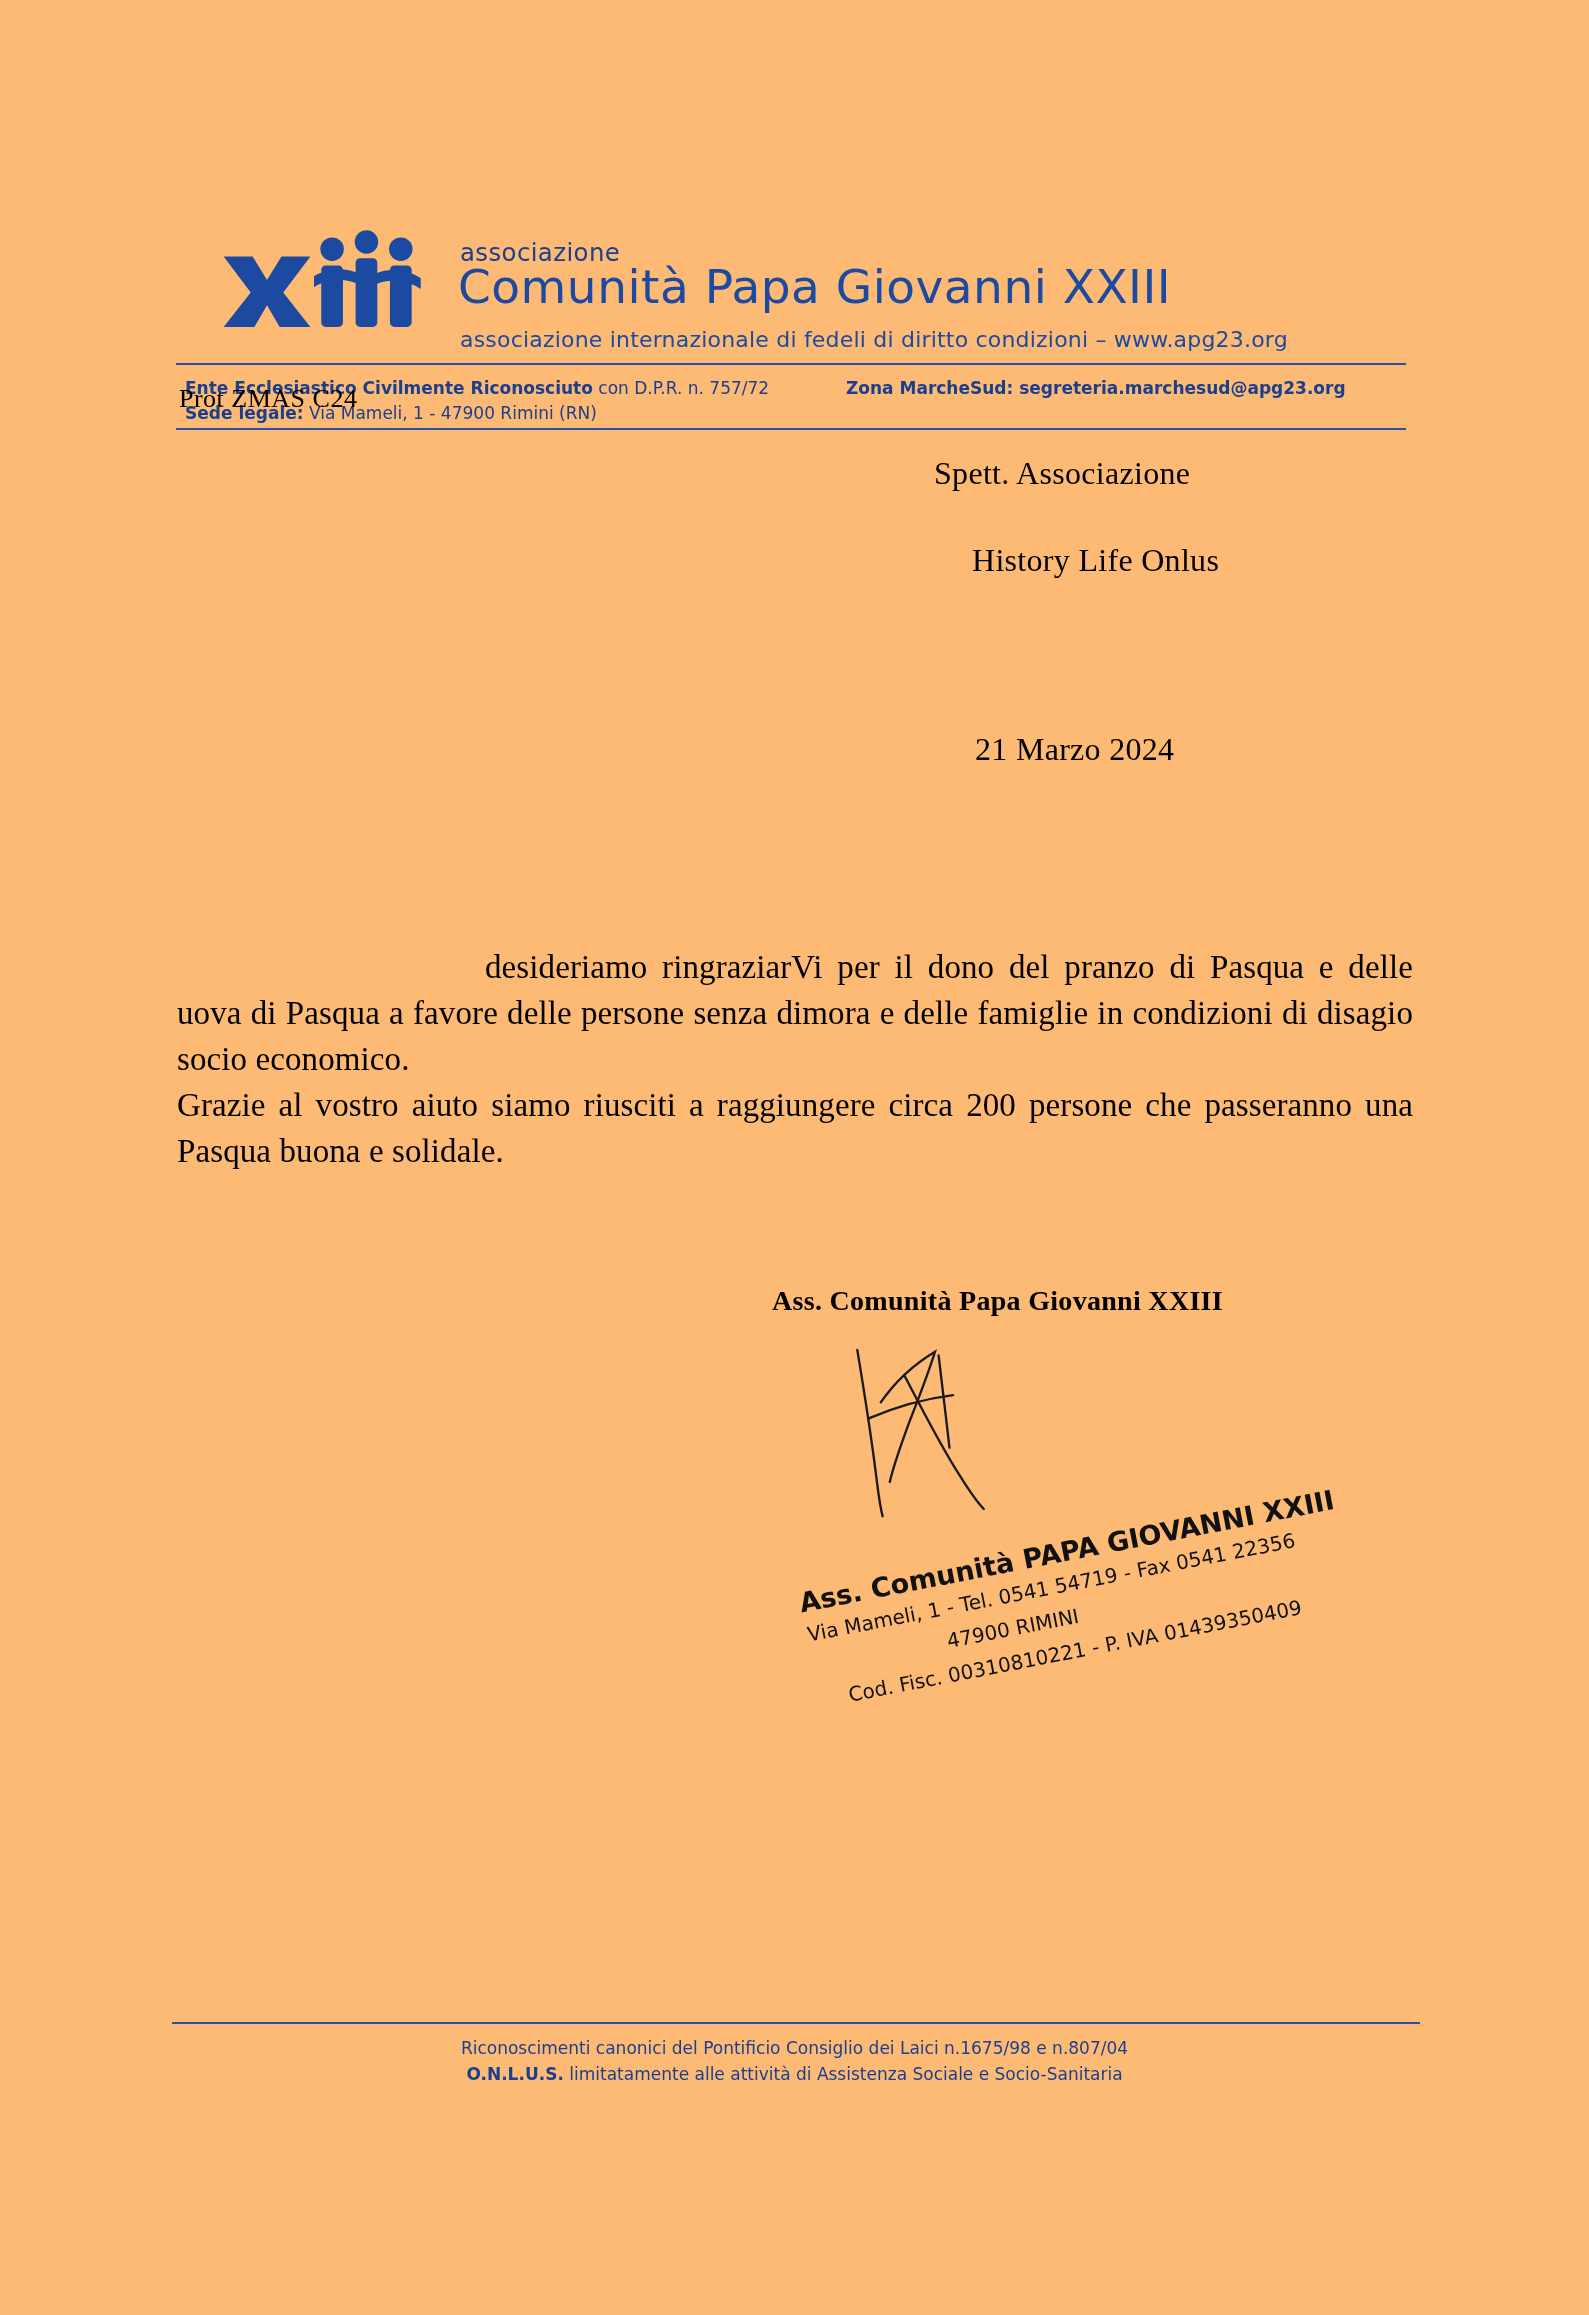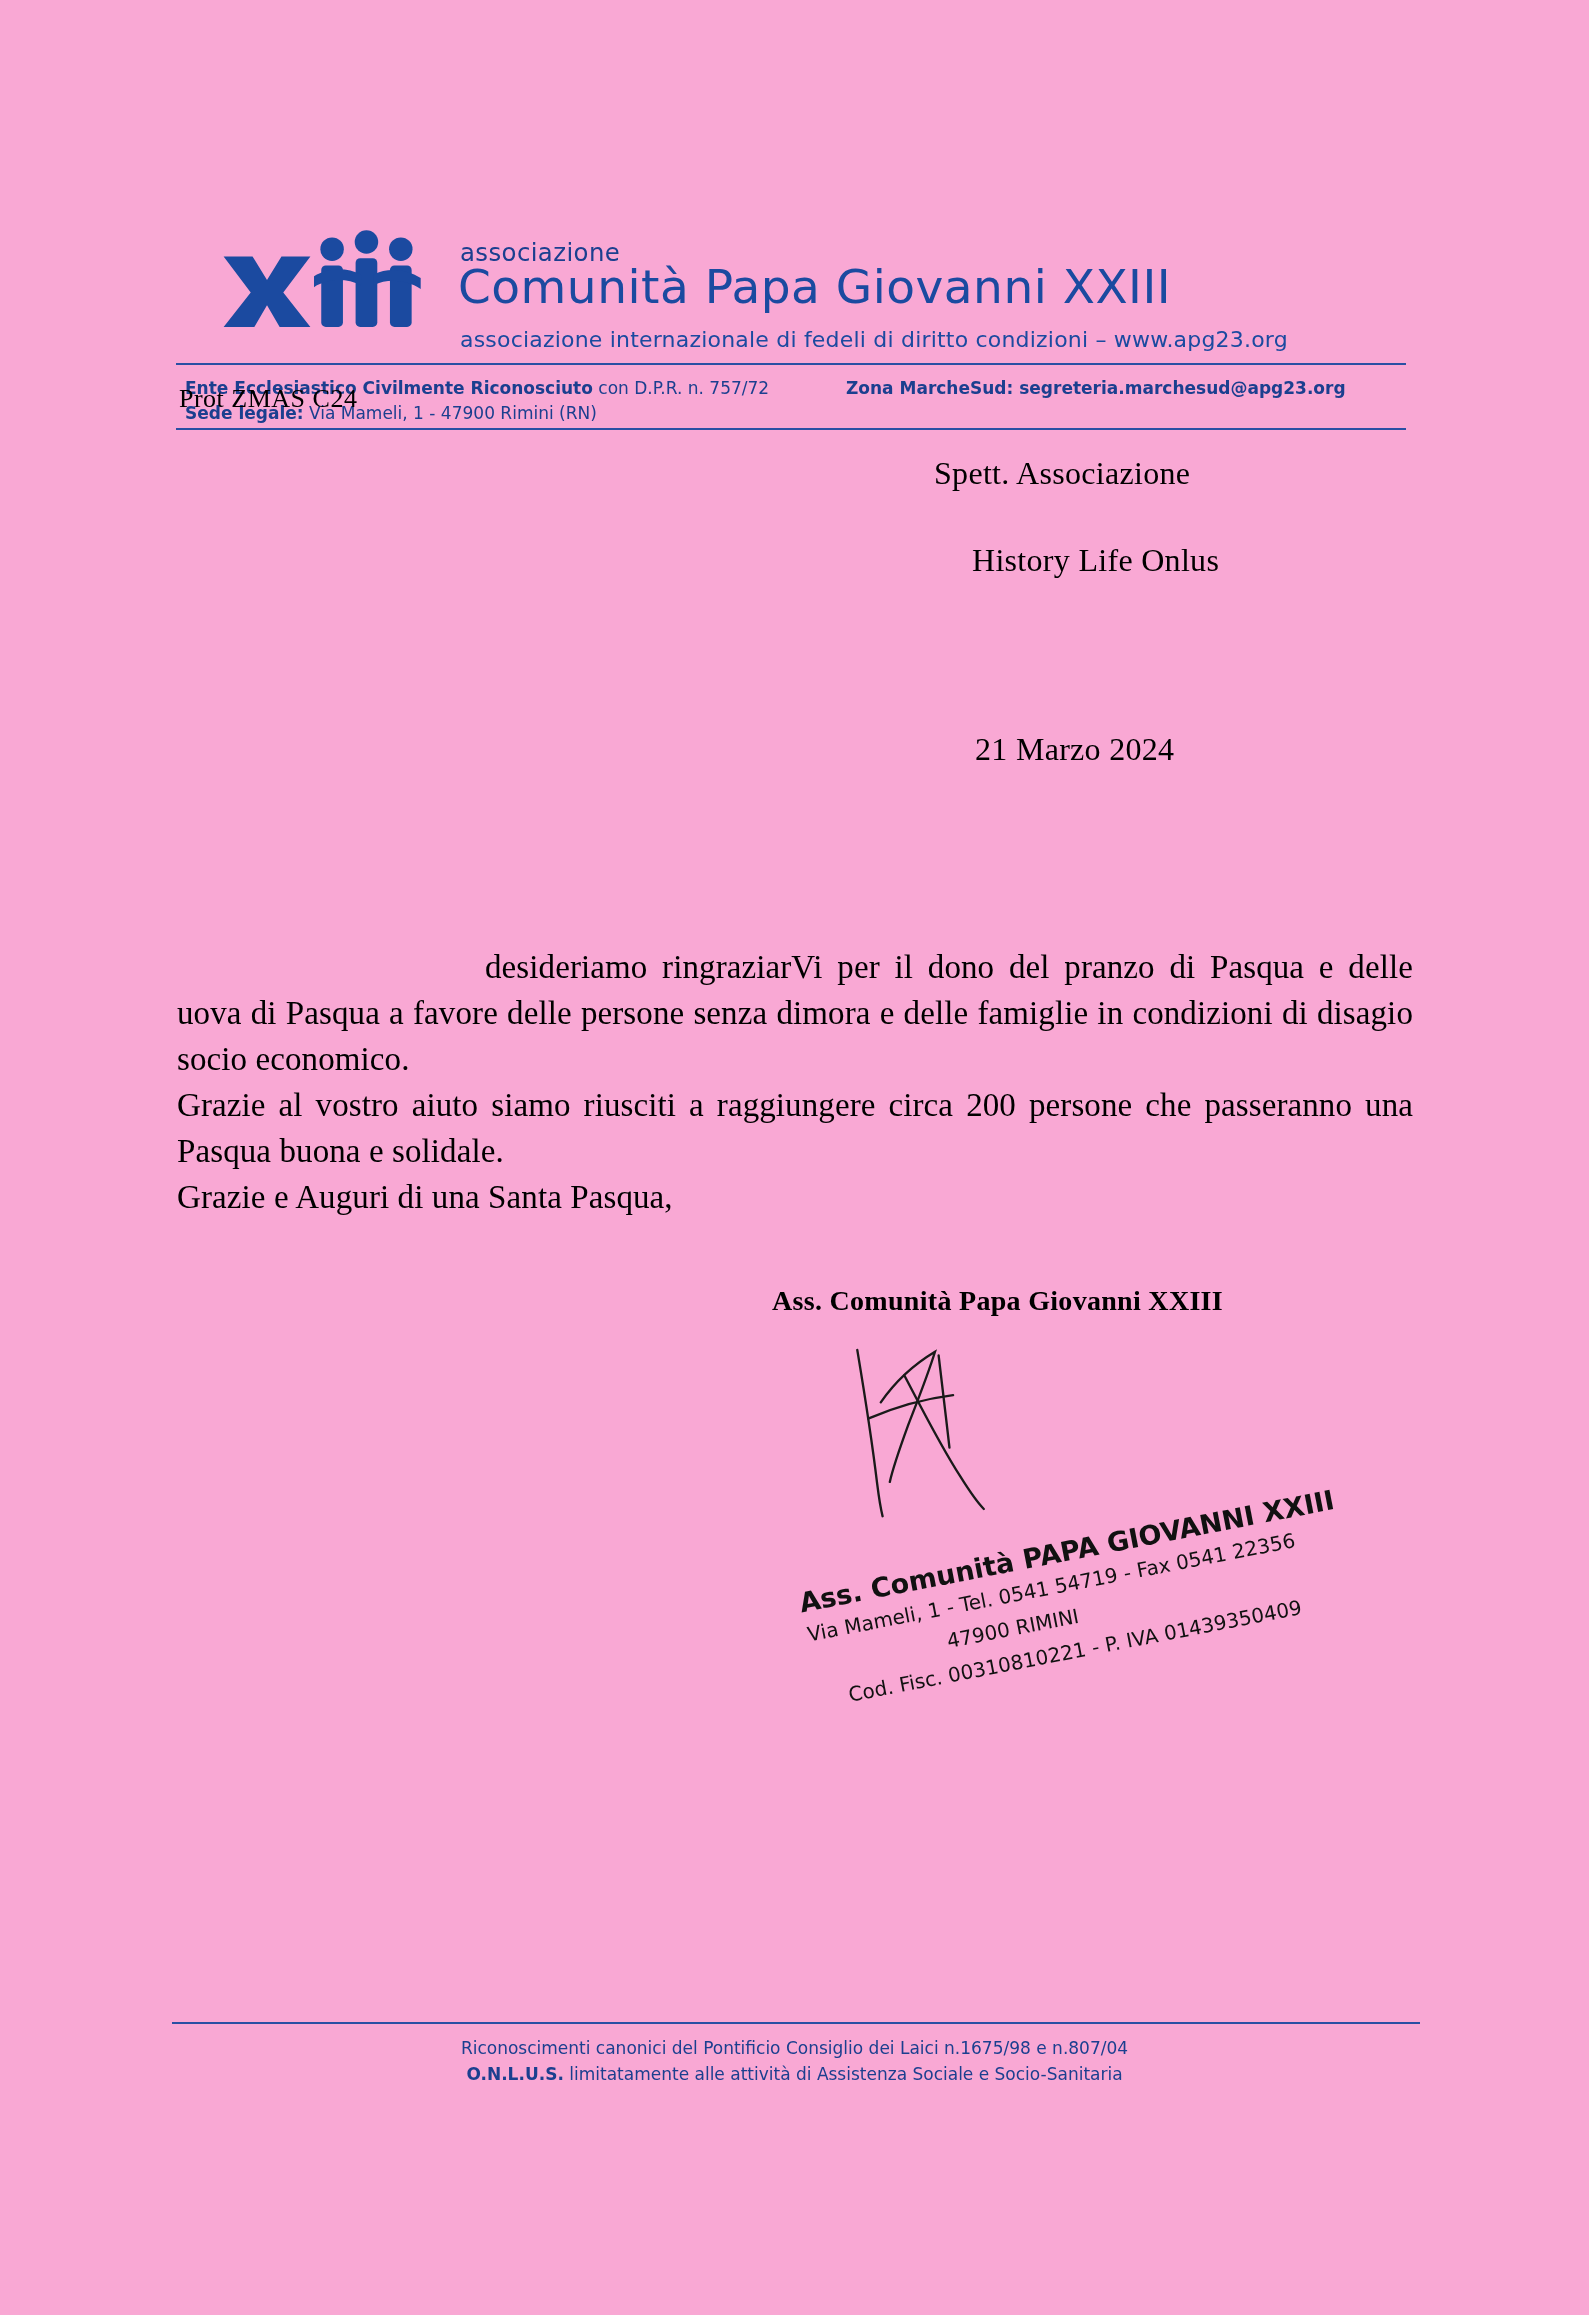--- a/index.html
+++ b/index.html
@@ -14,21 +14,21 @@
     font-family: "Liberation Serif", serif;
     color: #000000;
     overflow: hidden;
   }
 
   .page {
     position: absolute;
     left: 0; top: 0;
     width: 1589px;
     height: 2316px;
-    background: #f9a8d4;
+    background: #fdba74;
   }
 
   
   .header {
     position: absolute;
     left: 0;
     top: 107px;
     width: 1589px;
     height: 190px;
   }
@@ -295,21 +295,20 @@
   <div class="prot">Prot ZMAS C24</div>
 
   <div class="addr-1">Spett. Associazione</div>
   <div class="addr-2">History Life Onlus</div>
   <div class="date">21 Marzo 2024</div>
 
 
   <div class="body-text">
     <p class="indent">desideriamo ringraziarVi per il dono del pranzo di Pasqua e delle uova di Pasqua a favore delle persone senza dimora e delle famiglie in condizioni di disagio socio economico.</p>
     <p>Grazie al vostro aiuto siamo riusciti a raggiungere circa 200 persone che passeranno una Pasqua buona e solidale.</p>
-    <p class="nojust">Grazie e Auguri di una Santa Pasqua,</p>
   </div>
 
   <div class="signature-org">Ass. Comunità Papa Giovanni XXIII</div>
 
   <div class="sign-svg">
     <svg width="235" height="199" viewBox="0 0 260 220" xmlns="http://www.w3.org/2000/svg">
       <g fill="none" stroke="#1a1a1a" stroke-width="2.6" stroke-linecap="round">
         <path d="M18 12 C26 60 34 110 40 160 C42 176 44 188 46 196"></path>
         <path d="M44 70 C62 44 84 26 104 14 C96 40 84 70 74 96 C66 118 58 140 54 158"></path>
         <path d="M30 88 C58 76 92 66 124 62"></path>

